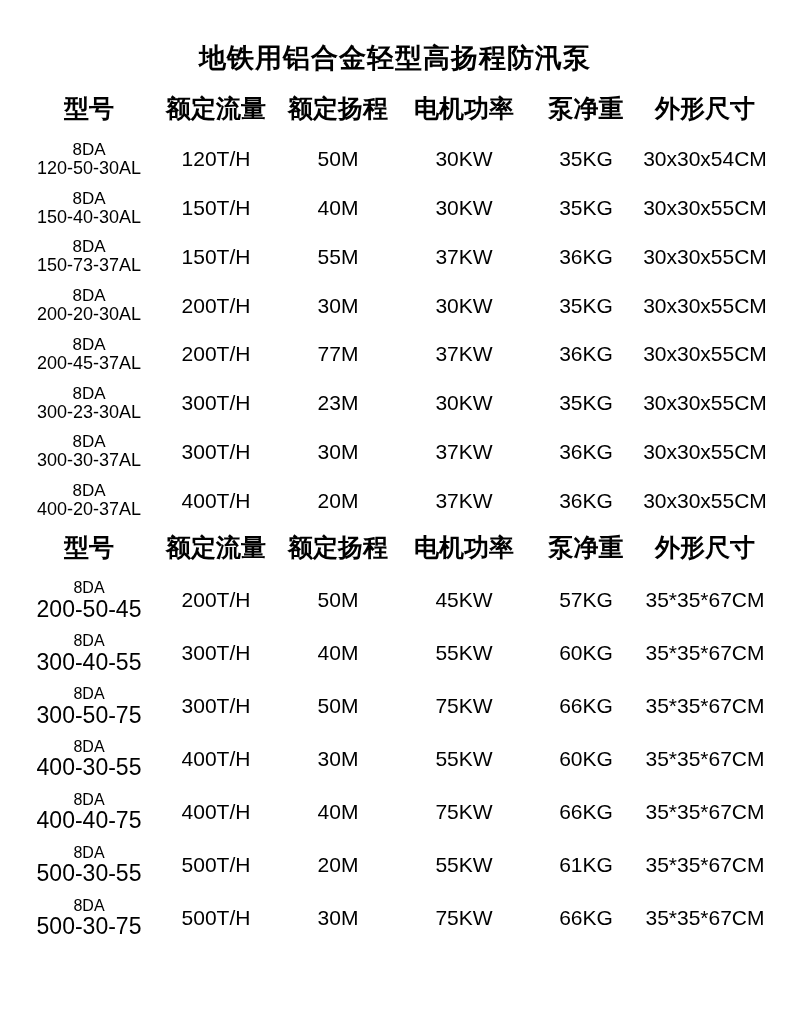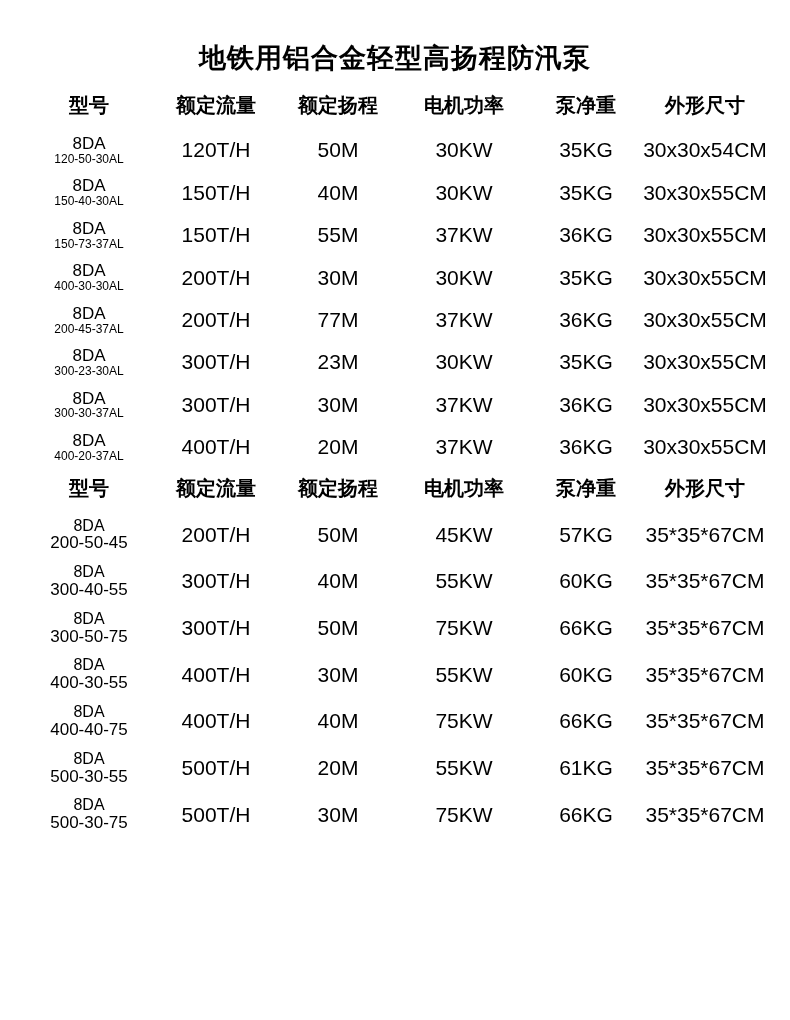--- a/index.html
+++ b/index.html
@@ -39,53 +39,53 @@
     margin: 0 auto;
     table-layout: fixed;
   }
   table.spec th, table.spec td {
     border: none;
     text-align: center;
     vertical-align: middle;
     color: #000;
   }
   table.spec th {
-    font-size: 20px;
+    font-size: 25px;
     font-weight: bold;
     padding: 6px 0 10px 0;
     white-space: nowrap;
   }
   table.spec td {
     font-size: 21px;
     font-weight: normal;
     padding: 6px 0 6px 0;
     white-space: nowrap;
   }
   table.spec td.model {
     font-size: 18px;
     line-height: 1.05;
   }
   .model-top {
     display: block;
     font-size: 17px;
   }
   .model-bottom {
     display: block;
-    font-size: 12px;
+    font-size: 18px;
   }
   
   col.c-model { width: 132px; }
   col.c-flow { width: 122px; }
   col.c-head { width: 122px; }
   col.c-power { width: 130px; }
   col.c-weight { width: 114px; }
   col.c-size { width: 124px; }
 
   #section-2 table.spec td.model .model-top { font-size: 16px; }
-  #section-2 table.spec td.model .model-bottom { font-size: 17px; }
+  #section-2 table.spec td.model .model-bottom { font-size: 23px; }
 </style>
 </head>
 <body>
 
 <div class="page">
 
   <div class="section" id="section-1">
     <div class="section-title">地铁用铝合金轻型高扬程防汛泵</div>
     <table class="spec">
       <colgroup>
@@ -136,21 +136,21 @@
           </td>
           <td>150T/H</td>
           <td>55M</td>
           <td>37KW</td>
           <td>36KG</td>
           <td>30x30x55CM</td>
         </tr>
         <tr>
           <td class="model">
             <span class="model-top">8DA</span>
-            <span class="model-bottom">400-30-30AL</span>
+            <span class="model-bottom">200-20-30AL</span>
           </td>
           <td>200T/H</td>
           <td>30M</td>
           <td>30KW</td>
           <td>35KG</td>
           <td>30x30x55CM</td>
         </tr>
         <tr>
           <td class="model">
             <span class="model-top">8DA</span>

